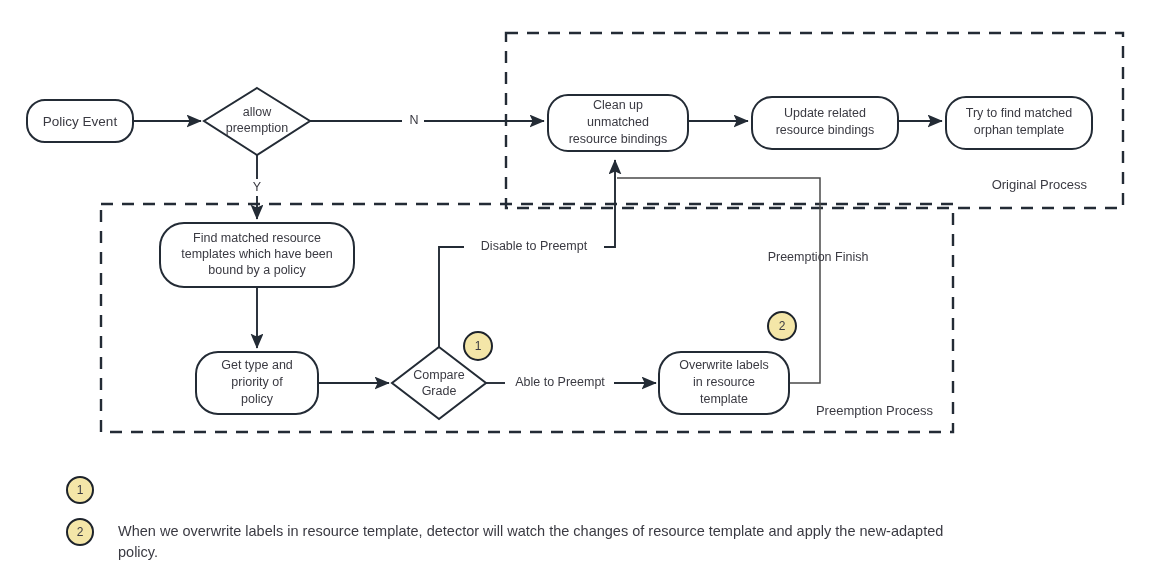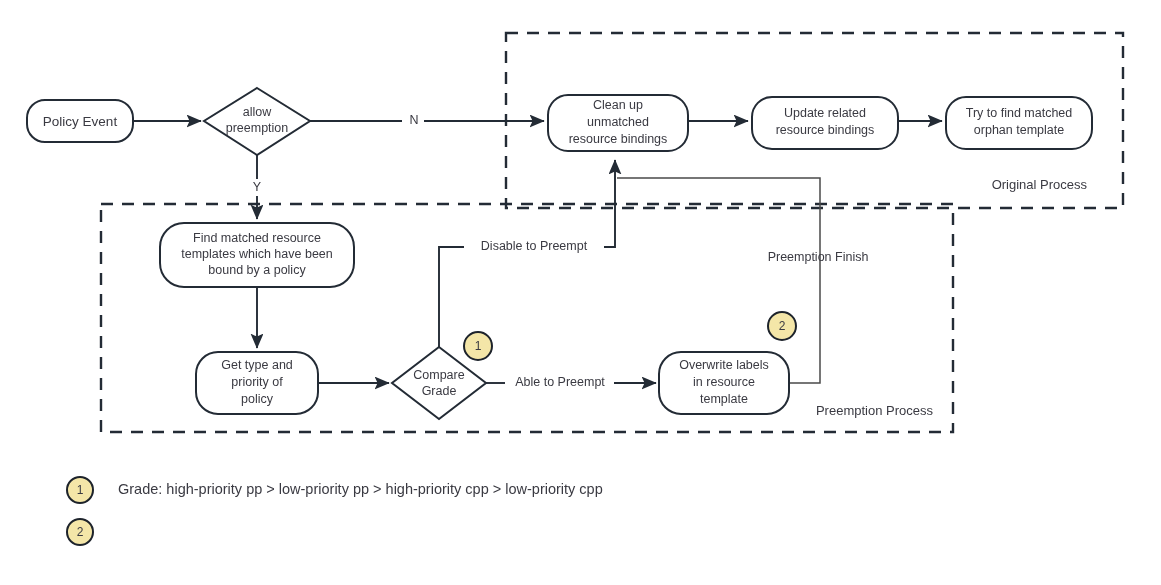--- a/index.html
+++ b/index.html
@@ -259,20 +259,20 @@
 
     <g>
       <circle class="badge-circle" cx="782" cy="326" r="14"></circle>
       <text class="badge-text" x="782" y="327">2</text>
     </g>
   </svg>
 
   <div class="legend-area">
     <div class="legend-row r1">
       <div class="legend-badge">1</div>
-      <div class="legend-text">Grade: high-priority pp &gt; low-priority pp &gt; high-priority cpp &gt; low-priority cpp</div>
     </div>
     <div class="legend-row r2">
       <div class="legend-badge">2</div>
+      <div class="legend-text">When we overwrite labels in resource template, detector will watch the changes of resource template and apply the new-adapted policy.</div>
     </div>
   </div>
 
 </div>
 
 </body></html>

